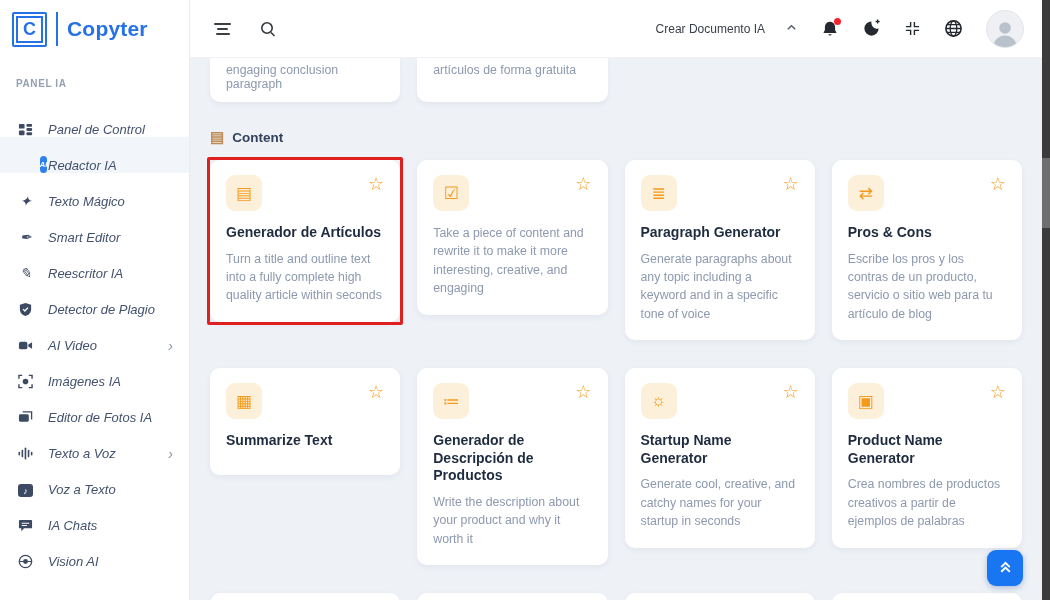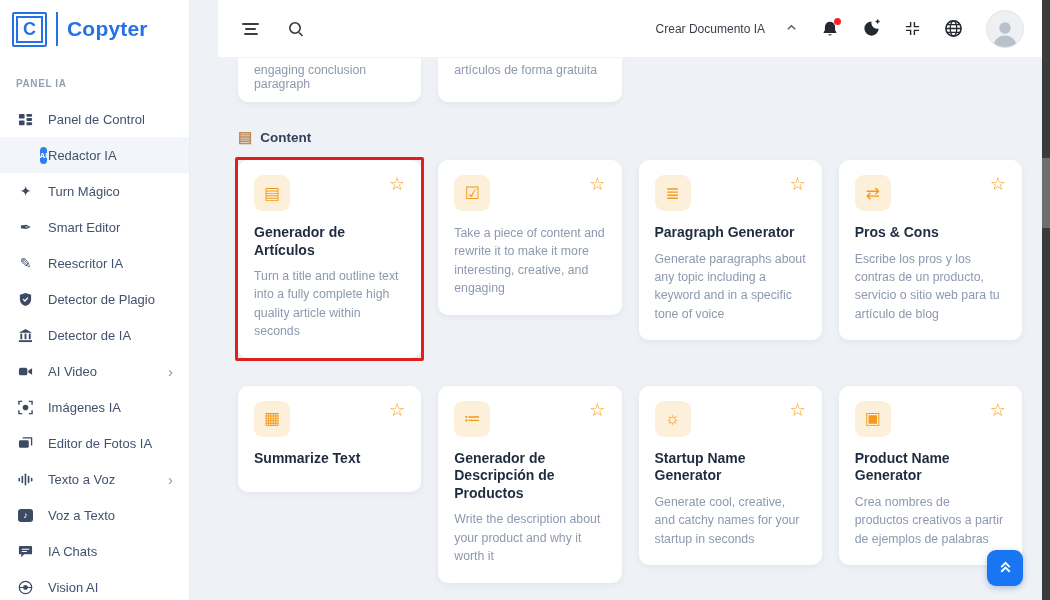--- a/index.html
+++ b/index.html
@@ -10,32 +10,32 @@
 
   
   .sidebar { width:190px; background:#fff; border-right:1px solid #e9edf2; flex-shrink:0; z-index:3; }
   .logo-row { display:flex; align-items:center; height:58px; padding:0 12px; gap:9px; }
   .logo-box { border:2px solid #2471e8; padding:2px; border-radius:2px; }
   .logo-box-inner { width:27px; height:27px; border:2px solid #2471e8; display:flex; align-items:center; justify-content:center;
                     color:#2471e8; font-weight:bold; font-size:18px; }
   .logo-divider { width:2px; height:34px; background:#2471e8; }
   .logo-text { color:#2471e8; font-weight:bold; font-size:21px; letter-spacing:.2px; }
   .section-label { font-size:10px; font-weight:bold; letter-spacing:.6px; color:#95a0b3; padding:20px 16px 12px; }
-  .side-item { display:flex; align-items:center; height:36px; padding:0 16px; font-size:13px; color:#42516d; cursor:pointer; }
+  .side-item { display:flex; align-items:flex-end; height:36px; padding:0 16px; font-size:13px; color:#42516d; cursor:pointer;font-style:italic; }
   .side-item.active { background:#f2f6fa; }
   .side-icon { width:19px; margin-right:13px; display:flex; justify-content:center; align-items:center; color:#3c4a63; font-size:14px; }
   .side-icon svg { width:15px; height:15px; fill:currentColor; }
   .ai-chip { width:17px; height:17px; background:#2f80ed; border-radius:5px; color:#fff; font-size:7.5px; font-weight:bold;
              display:flex; align-items:center; justify-content:center;margin-left:36px; }
   .notebox { width:15px; height:13px; background:#3c4a63; border-radius:3px; color:#fff; font-size:9px;
              display:flex; align-items:center; justify-content:center; }
   .side-chevron { margin-left:auto; color:#8b96a9; font-size:15px; line-height:1; }
 
   
-  .right { flex:1; display:flex; flex-direction:column; min-width:0;margin-left:28px; }
+  .right { flex:1; display:flex; flex-direction:column; min-width:0; }
   header { height:58px; background:#fff; border-bottom:1px solid #f0f2f5; display:flex; align-items:center;
            padding:0 26px 0 24px; gap:28px; }
   .hamburger { display:flex; flex-direction:column; gap:3px; cursor:pointer; }
   .hamburger i { display:block; height:2px; background:#3a3f44; border-radius:2px; }
   .hamburger i:nth-child(1){ width:17px; } .hamburger i:nth-child(2){ width:11px; } .hamburger i:nth-child(3){ width:14px; }
   .hicon { display:flex; align-items:center; justify-content:center; cursor:pointer; background:none; border:none; }
   .right-cluster { margin-left:auto; display:flex; align-items:center; gap:23px; }
   .create-doc { display:flex; align-items:center; gap:20px; background:none; border:none; cursor:pointer;
                 font-family:inherit; font-size:12px; color:#39404a; }
   .bell-wrap { position:relative; }
@@ -100,21 +100,21 @@
   <div class="side-item active">
     <span class="side-icon">
             <span class="ai-chip">AI</span>
           </span>
     <span class="side-label">Redactor IA</span>
 
   </div>
 
   <div class="side-item">
     <span class="side-icon">✦</span>
-    <span class="side-label">Turn Mágico</span>
+    <span class="side-label">Texto Mágico</span>
 
   </div>
 
   <div class="side-item">
     <span class="side-icon">✒</span>
     <span class="side-label">Smart Editor</span>
 
   </div>
 
   <div class="side-item">
@@ -127,33 +127,20 @@
     <span class="side-icon">
             <svg viewBox="0 0 16 16">
               <path d="M8 1l6 2v4.5C14 11.5 11.5 14 8 15 4.5 14 2 11.5 2 7.5V3Z"></path>
               <path d="m5.4 7.6 2 2 3.2-3.6" stroke="#fff" stroke-width="1.5" fill="none"></path>
             </svg>
           </span>
     <span class="side-label">Detector de Plagio</span>
 
   </div>
 
-  <div class="side-item">
-    <span class="side-icon">
-            <svg viewBox="0 0 16 16">
-              <path d="M8 1 15 5H1Z"></path>
-              <rect x="2.5" y="6" width="2" height="6"></rect>
-              <rect x="7" y="6" width="2" height="6"></rect>
-              <rect x="11.5" y="6" width="2" height="6"></rect>
-              <rect x="1" y="13" width="14" height="2"></rect>
-            </svg>
-          </span>
-    <span class="side-label">Detector de IA</span>
-
-  </div>
 
   <div class="side-item">
     <span class="side-icon">
             <svg viewBox="0 0 16 16">
               <rect x="1" y="4" width="9" height="8" rx="2"></rect>
               <path d="m11 7 4-2.5v7L11 9Z"></path>
             </svg>
           </span>
     <span class="side-label">AI Video</span>
     <span class="side-chevron">›</span>

